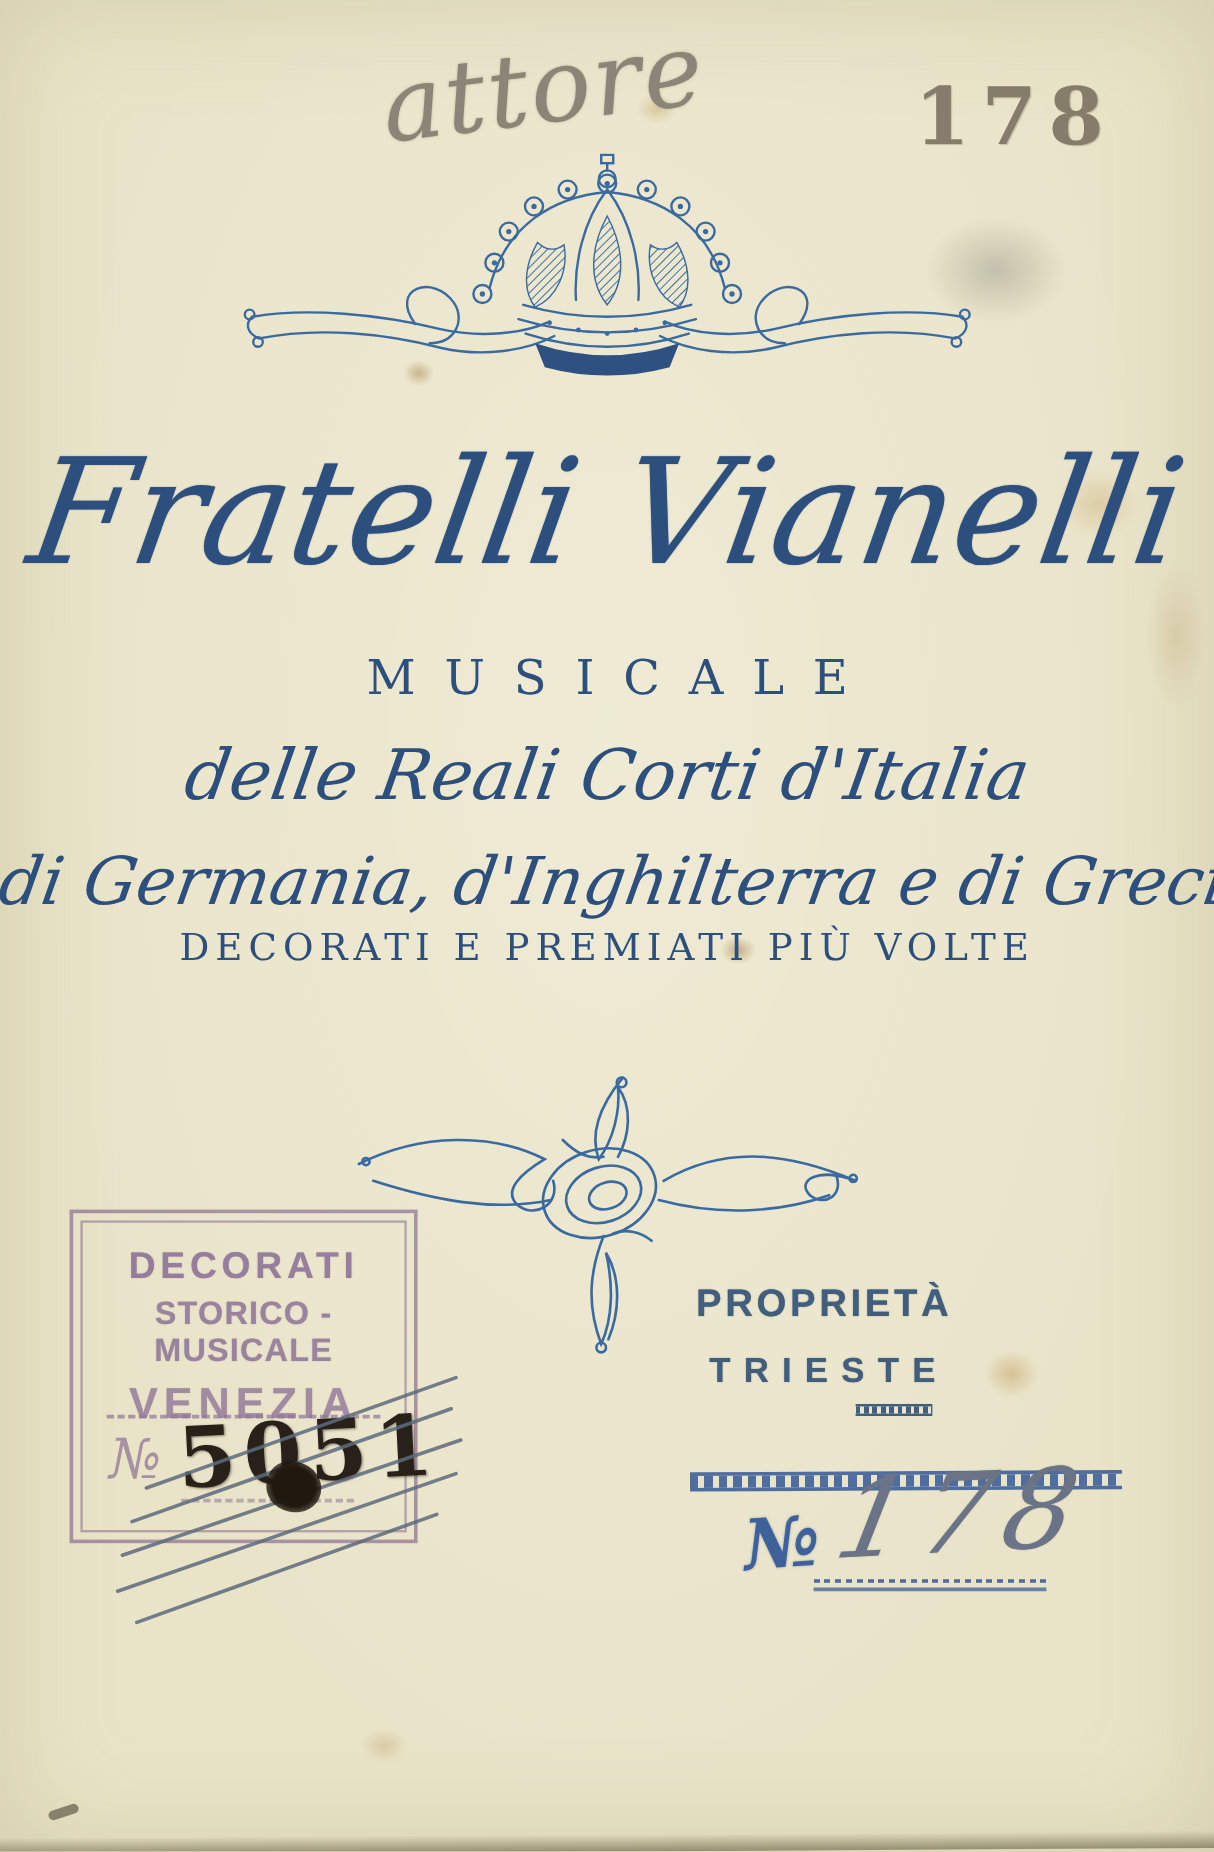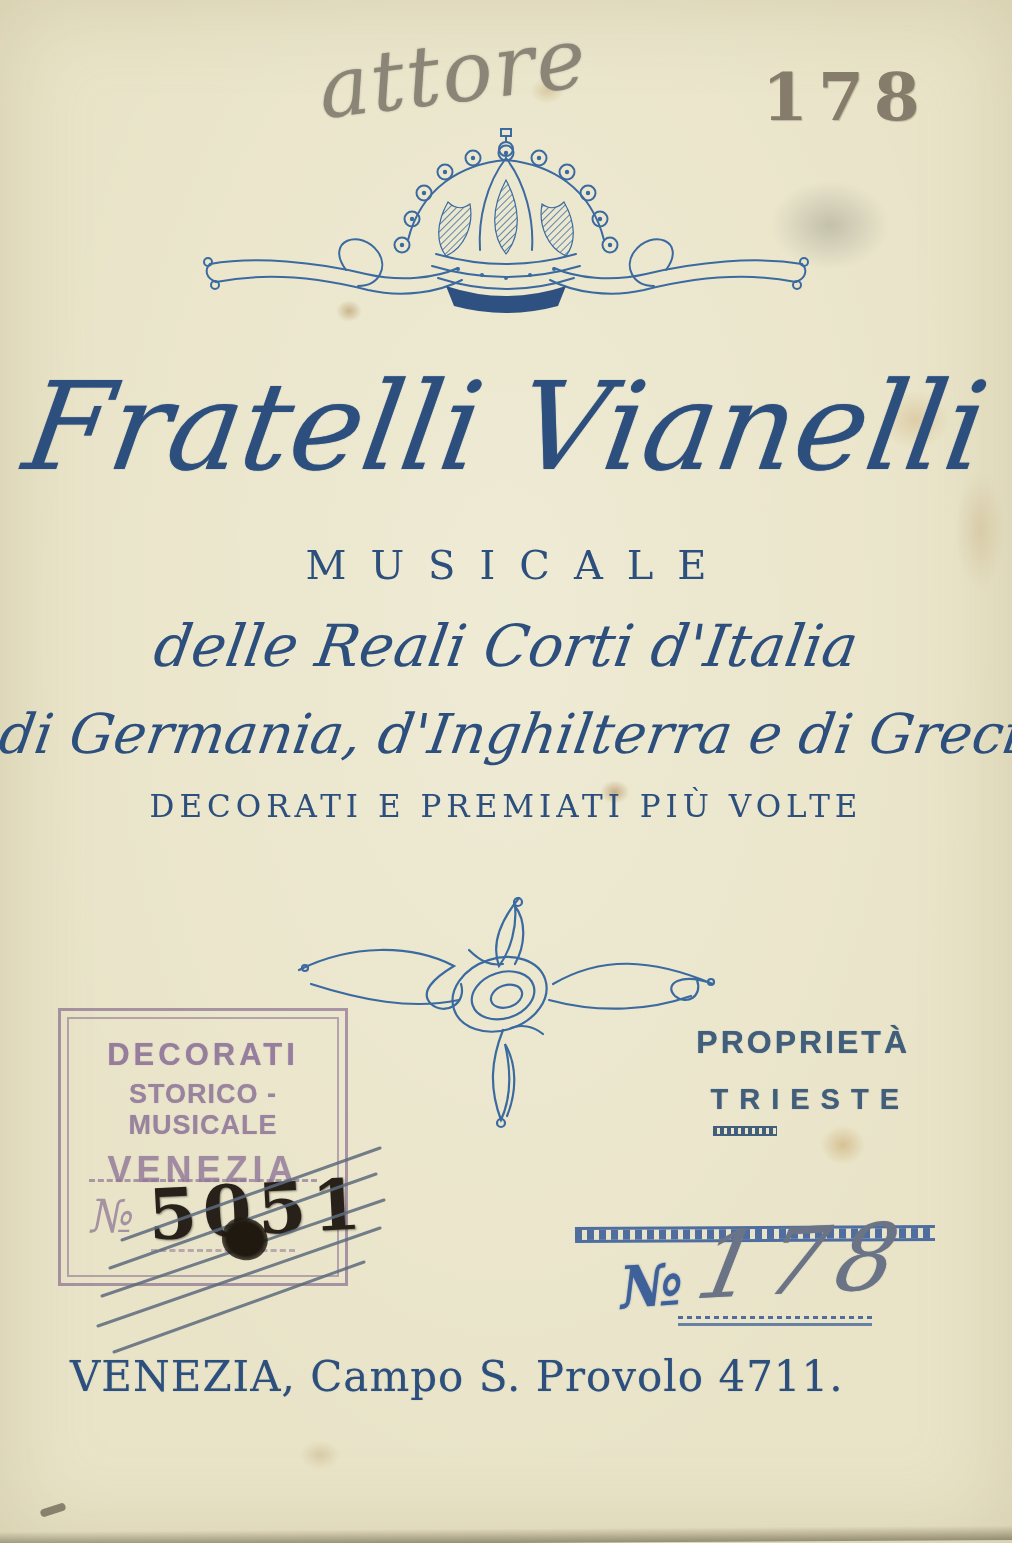--- a/index.html
+++ b/index.html
@@ -44,21 +44,21 @@
   .studio-name .scriptish{display:inline-block; font-style:italic; transform:skewX(-9deg);
     text-shadow:0 0 1px rgba(45,79,126,0.7);}
   .profession{
     position:absolute; left:0; right:0; top:542px; text-align:center;
     font-size:40px; letter-spacing:24px; text-indent:24px; color:#2d4f7e;
   }
   .court-line1{position:absolute; left:0; right:0; top:612px; text-align:center; font-size:58px; color:#2d4f7e; white-space:nowrap;}
   .court-line2{position:absolute; left:0; right:0; top:702px; text-align:center; font-size:55px; color:#2d4f7e; white-space:nowrap;}
   .court-line1 .scriptish,.court-line2 .scriptish{display:inline-block;font-style:italic;transform:skewX(-9deg);}
   .awards-line{
-    position:absolute; left:0; right:0; top:788px; text-align:center;
+    position:absolute; left:0; right:0; top:772px; text-align:center;
     font-size:31px; letter-spacing:5px; color:#2d4f7e;
   }
   .flourish-wrap{position:absolute; left:291px; top:892px; width:430px; height:240px;}
   .address-line{
     position:absolute; left:70px; top:1352px; font-size:42px; color:#2d4f7e;
     letter-spacing:1px; text-shadow:0 0 1px rgba(45,79,126,0.5); white-space:nowrap;
   }
   
   .schmidl{
     position:absolute; left:58px; top:1008px; width:284px; height:272px;
@@ -91,21 +91,21 @@
     position:absolute; left:148px; top:1168px; font-size:70px; font-weight:bold;
     color:#27211a; letter-spacing:6px; transform:rotate(-3deg);
     text-shadow:1px 1px 2px rgba(39,33,26,0.5);
   }
   .strike-svg{position:absolute; left:80px; top:1130px; width:320px; height:230px; pointer-events:none;}
   .ink-blot{position:absolute; left:222px; top:1218px; width:46px; height:42px;
     background:radial-gradient(#1f1910 55%, rgba(31,25,16,0.7) 75%, rgba(31,25,16,0) 100%);
     border-radius:46% 54% 50% 50%; transform:rotate(12deg);}
   
   .museo{
-    position:absolute; left:580px; top:1024px; width:330px; text-align:right;
+    position:absolute; left:580px; top:1068px; width:330px; text-align:left;
     font-family:"Liberation Sans", sans-serif; font-weight:bold; color:#47689b;
     mix-blend-mode:multiply; text-shadow:0 0 1px rgba(71,104,155,0.8);
   }
   .museo .m1{font-size:32px; letter-spacing:3px;}
   .museo .m2{font-size:35px; letter-spacing:2px; margin-top:7px;}
   .museo .m3{font-size:29px; letter-spacing:11px; text-indent:11px; margin-top:22px;}
   .museo .underline{
     width:64px; height:6px; margin:10px auto 0;
     border-top:2px solid #47689b; border-bottom:2px solid #47689b;
     background:repeating-linear-gradient(90deg,#47689b 0 4px, transparent 4px 7px);
@@ -285,15 +285,14 @@
     <div class="m1">PROPRIETÀ</div>
     <div class="m3">TRIESTE</div>
     <div class="underline"></div>
   </div>
 
   <div class="reg-rule-top"></div>
   <div class="reg-no">№</div>
   <div class="reg-number">178</div>
   <div class="reg-rule-bottom"></div>
 
-  <div class="address-line">VENEZIA, Campo S. Provolo 4711.</div>
 
 </div>
 
 </body></html>

